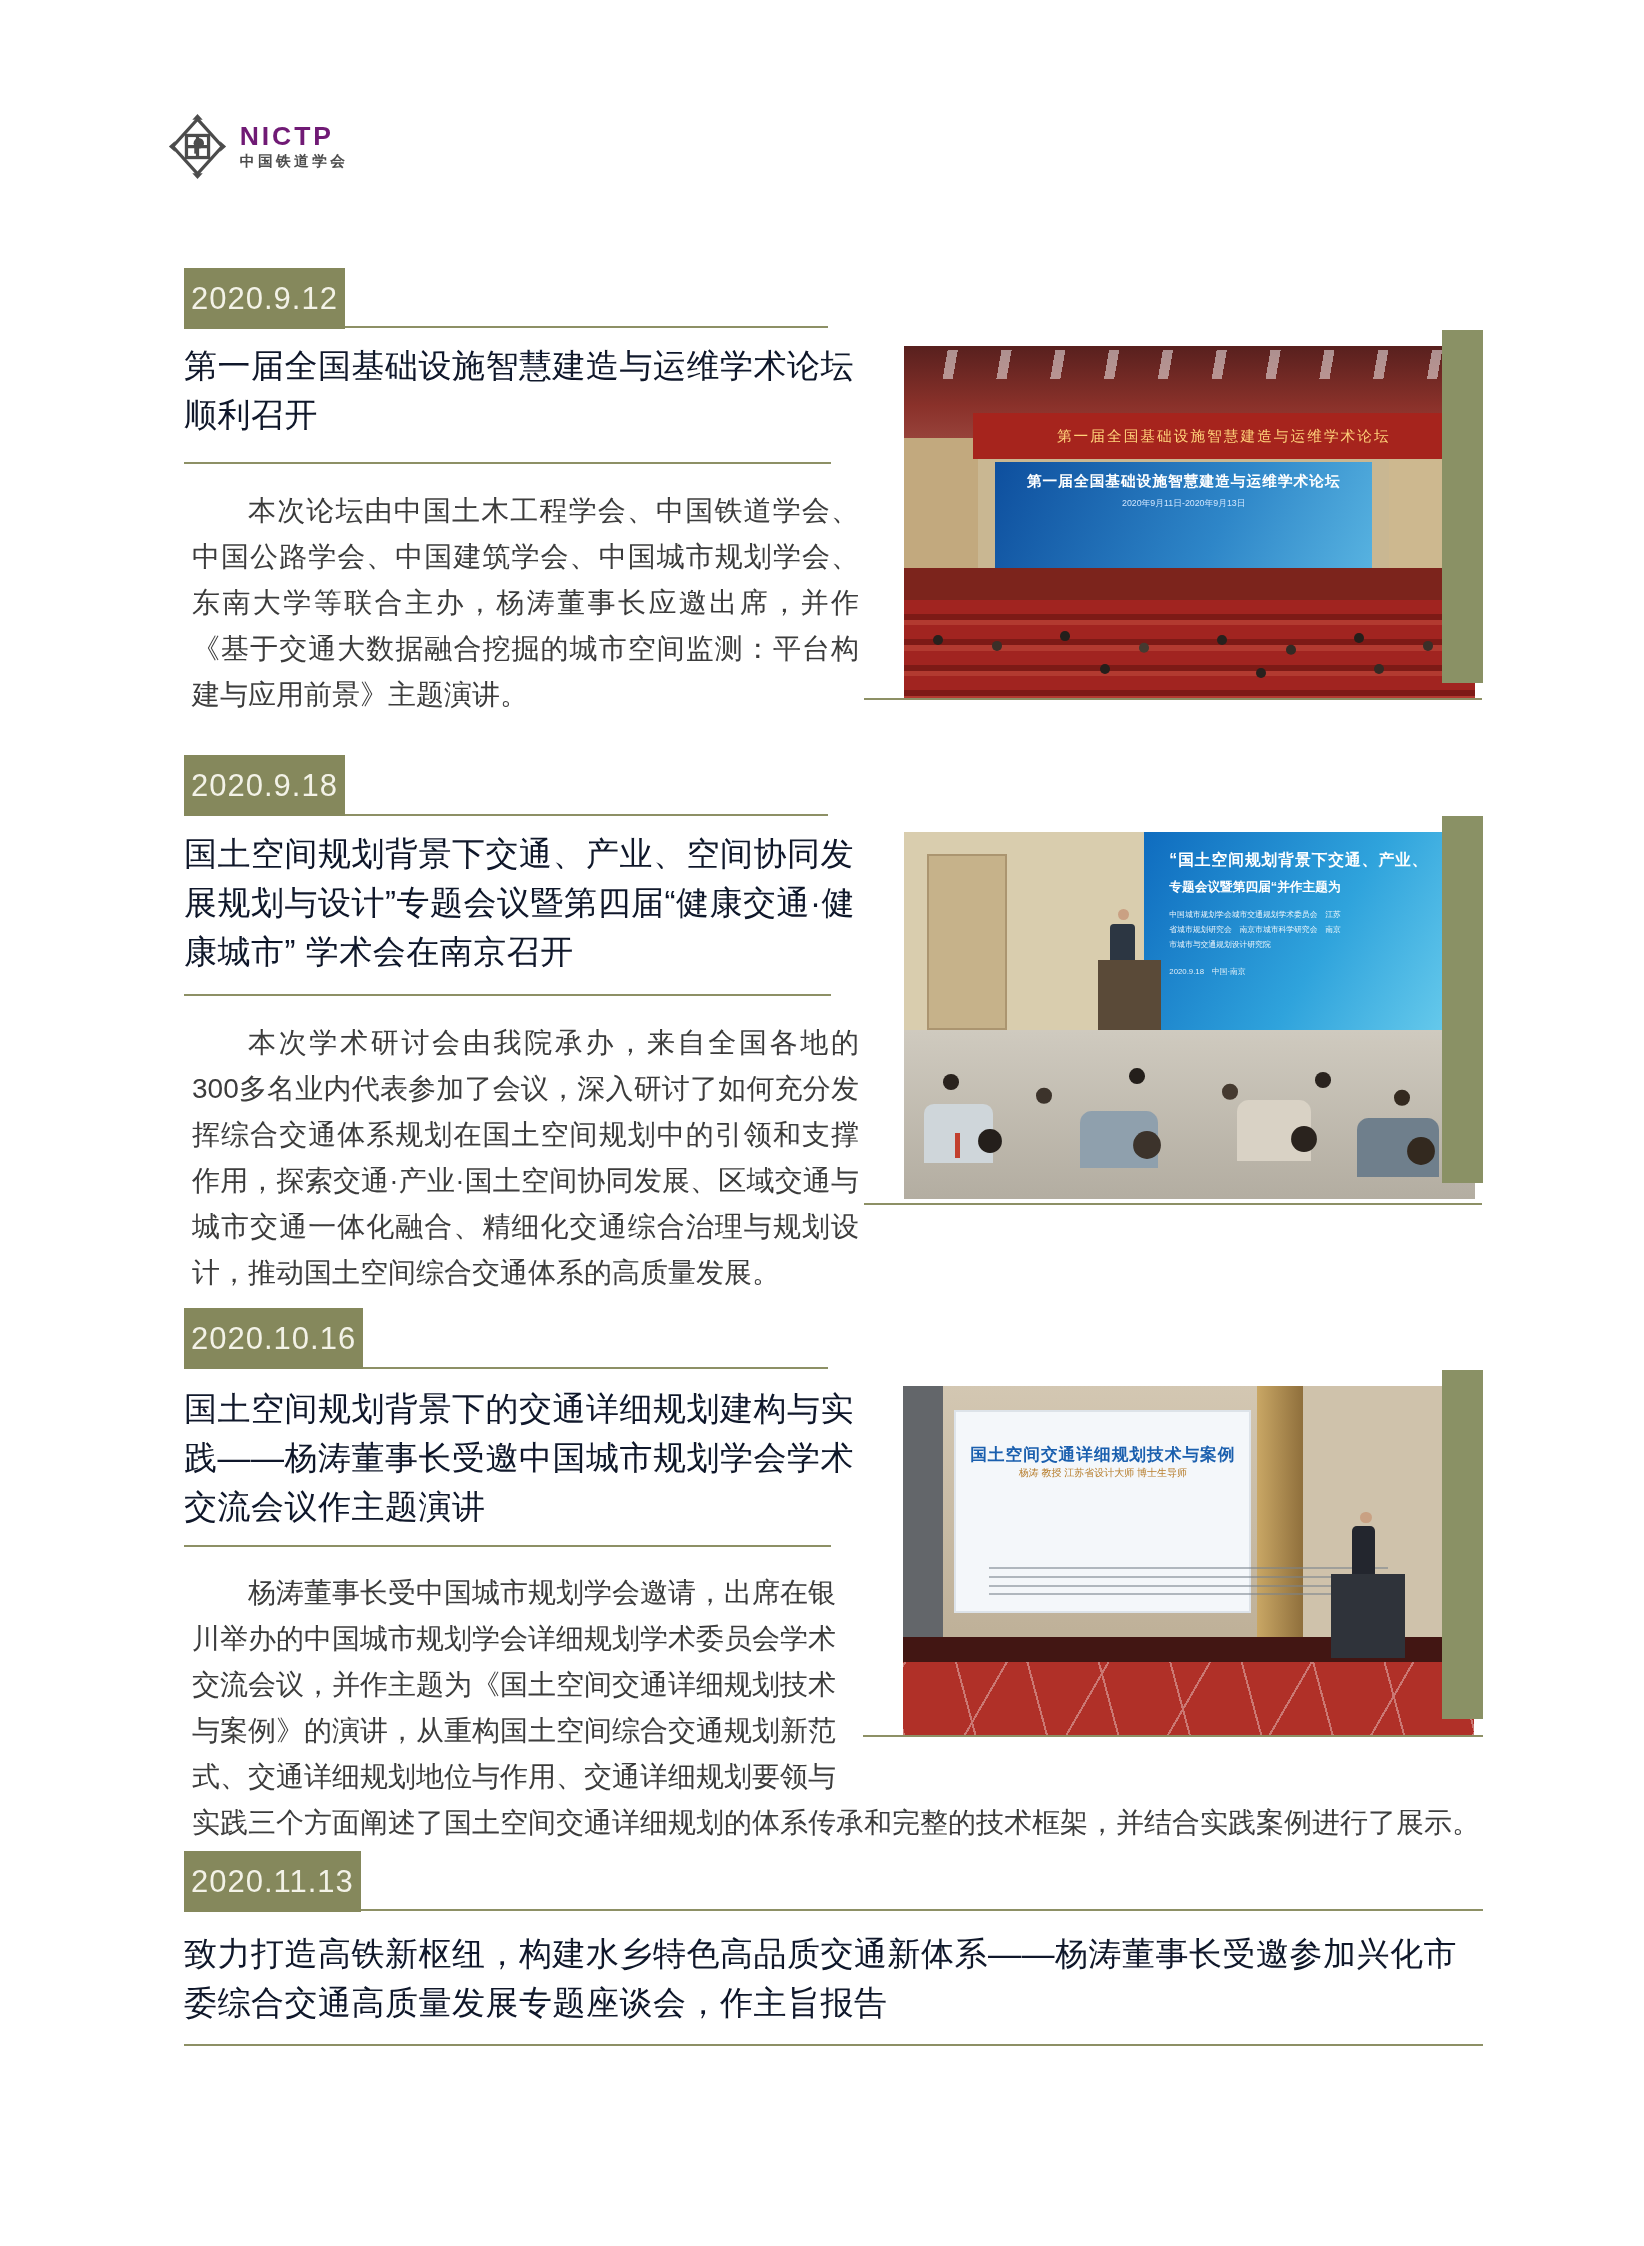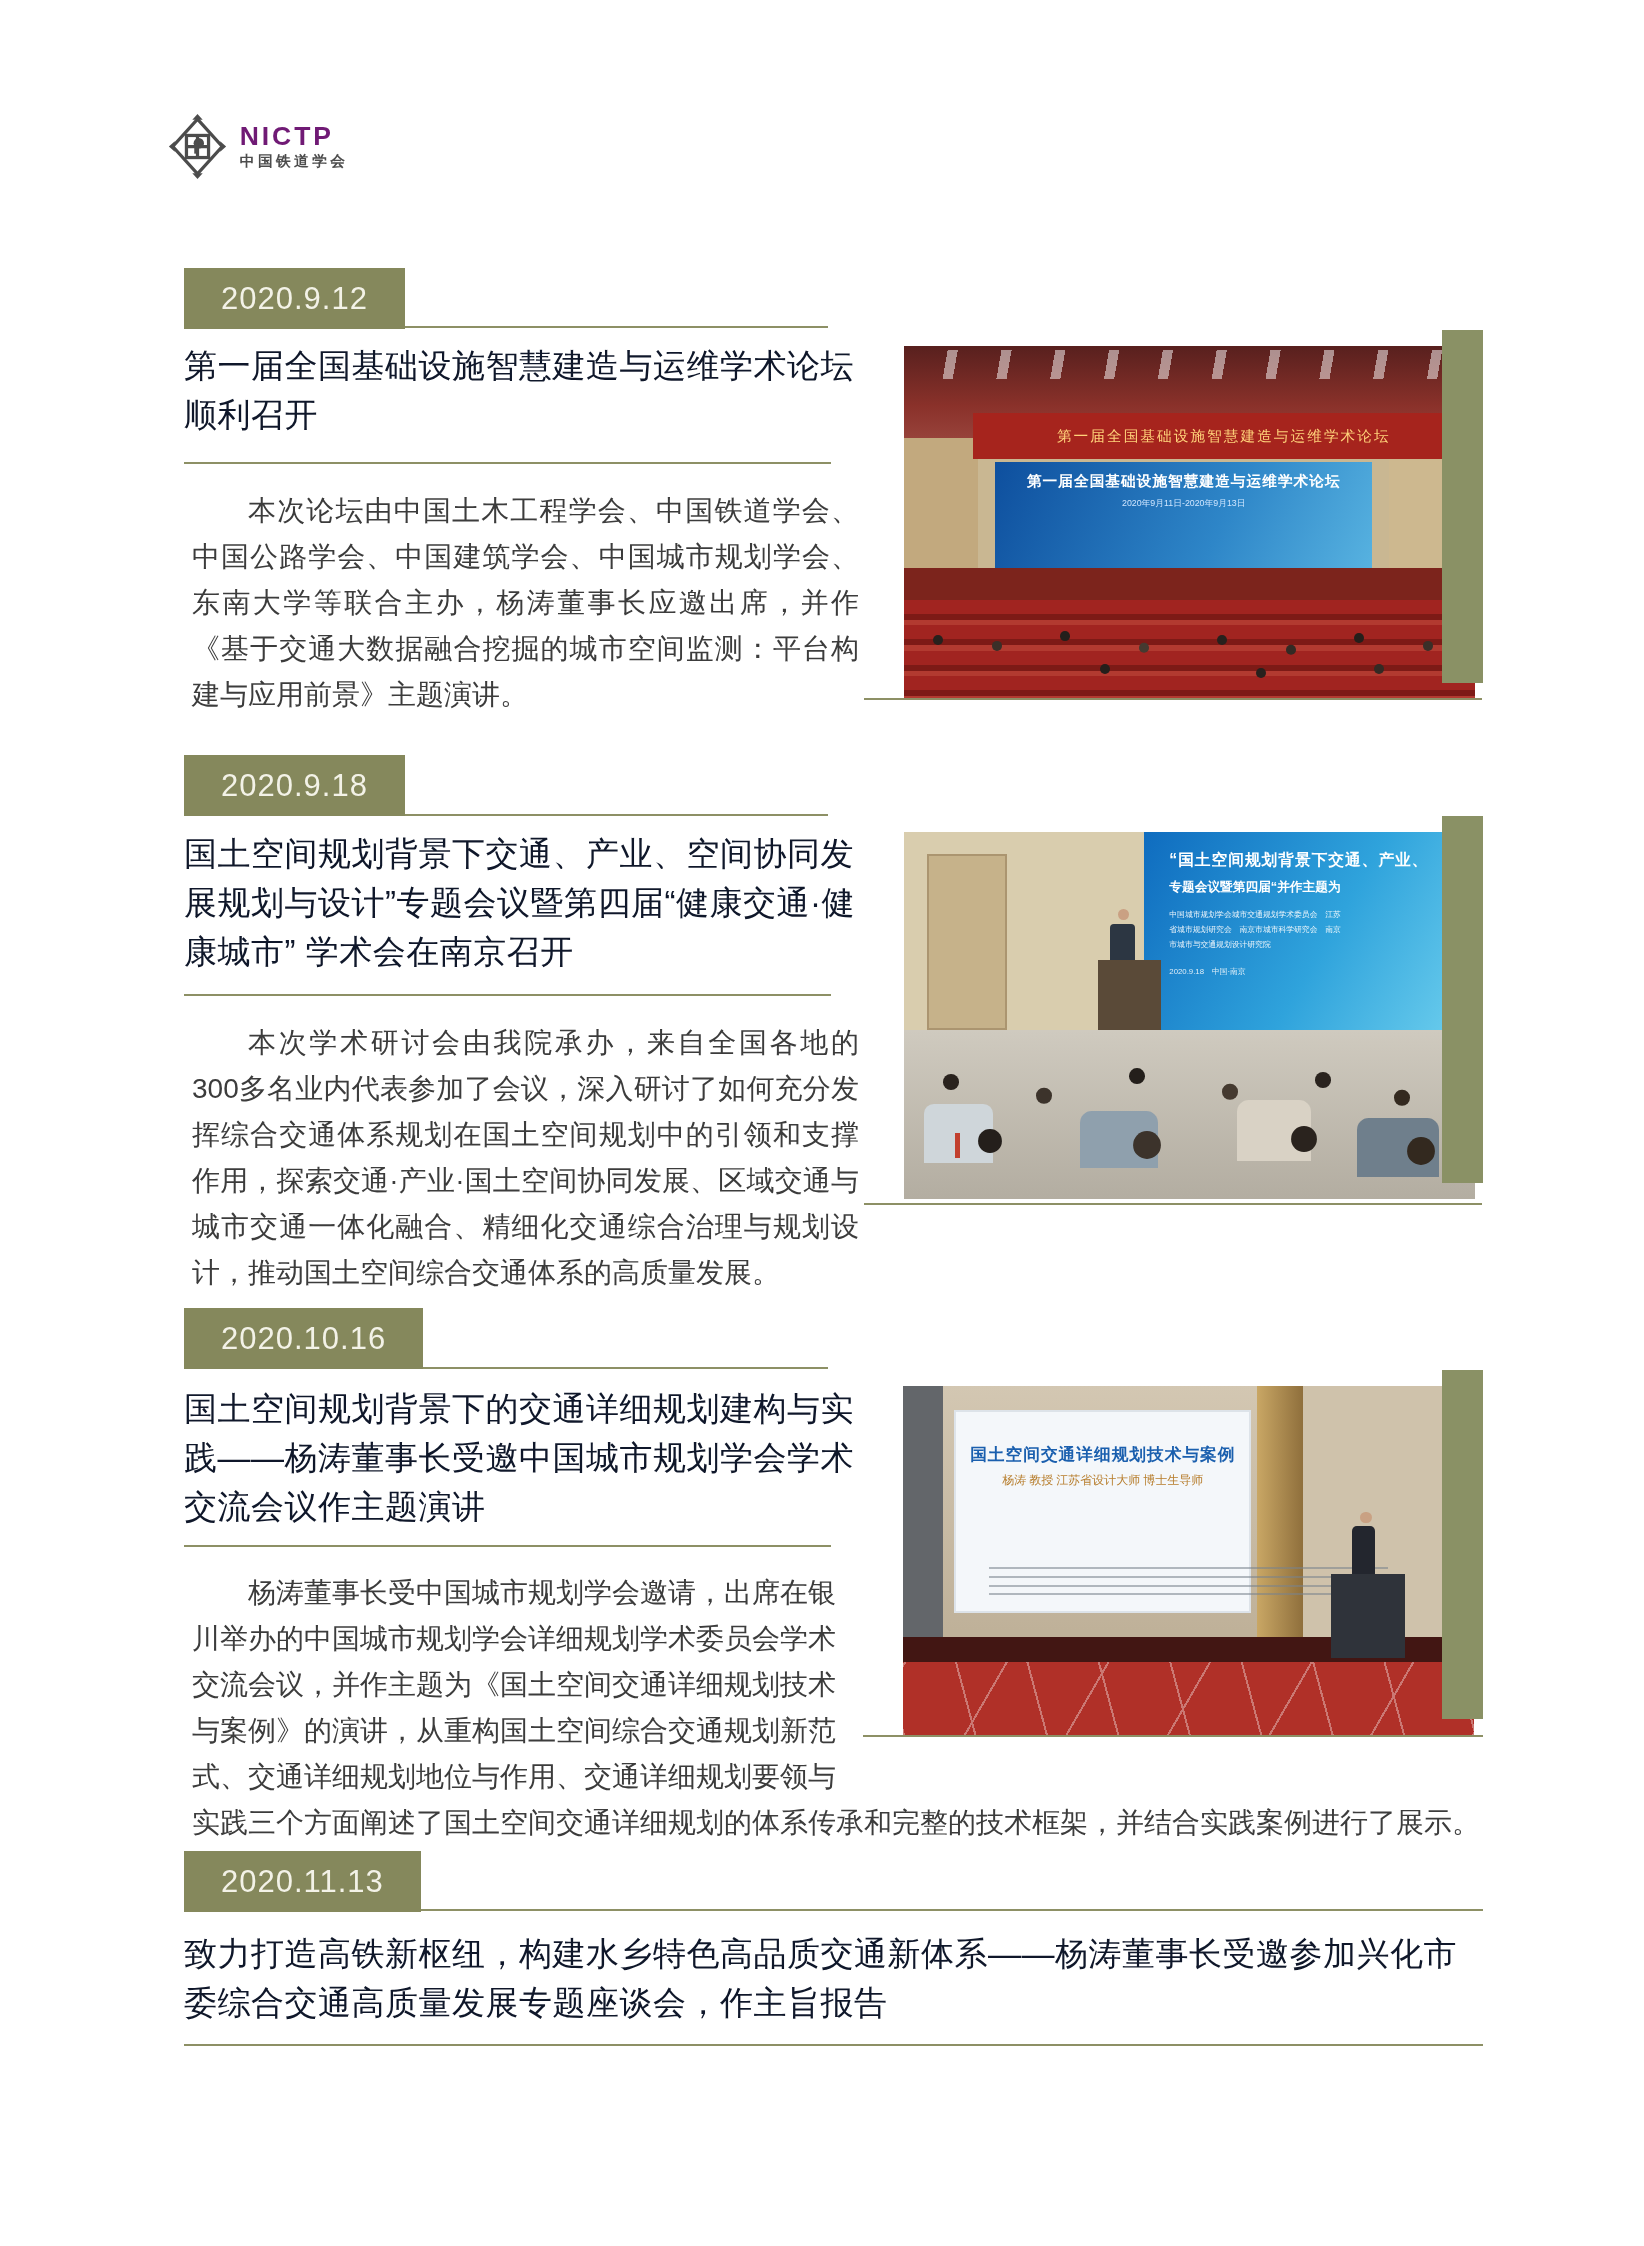--- a/index.html
+++ b/index.html
@@ -7,21 +7,21 @@
         font-family:"Liberation Sans","DejaVu Sans",sans-serif;}
 
   
   .logo{position:absolute;left:165px;top:114px;display:flex;align-items:center;gap:9.8px;}
   .logo svg{width:65px;height:65px;}
   .logo .txt{display:flex;flex-direction:column;line-height:1.05;}
   .logo .en{font-size:26.5px;font-weight:bold;color:#701a75;letter-spacing:2.9px;}
   .logo .cn{font-size:14.7px;font-weight:bold;color:#4c4c4c;letter-spacing:3.4px;margin-top:2.9px;}
 
   
-  .badge{position:absolute;height:61px;line-height:61px;padding:0 37px;background:#85885c;
+  .badge{position:absolute;height:61px;line-height:61px;padding:0 7px;background:#85885c;
          color:#f3f2e7;font-size:31px;letter-spacing:1px;z-index:2;}
   .rule{position:absolute;height:2px;background:#8d9065;}
   .title{position:absolute;margin:0;font-size:33px;line-height:49px;font-weight:400;
          color:#0f172a;width:676px;letter-spacing:0.5px;}
   .body{position:absolute;margin:8px;width:667px;font-size:28px;line-height:46px;color:#3c3c3c;
         text-align:justify;text-indent:2em;}
   .body.wide{width:1299px;}
   .spacer{float:right;width:655px;height:230px;}
 
   
@@ -104,21 +104,21 @@
   .p2 .shirt3{left:333px;top:73%;width:74px;height:61px;background:#d9d2c5;border-radius:11.8px 11.8px 0 0;}
   .p2 .shirt4{left:453px;top:78%;width:82px;height:59px;background:#6f7f8c;border-radius:11.8px 11.8px 0 0;}
   .p2 .lanyard{left:51px;top:82%;width:4.9px;height:25.5px;background:#c2402e;}
 
   
   .p3{left:863px;top:1370px;width:571px;height:349px;background:linear-gradient(180deg,#d3c7b2,#bfb199 70%);}
   .p3 .colL{left:0;top:0;width:7%;height:78%;background:#63666a;}
   .p3 .screen{left:9%;top:7%;width:52%;height:58%;background:#f4f7fa;border:2px solid #dde3e9;
       text-align:center;padding-top:31px;}
   .p3 .screen .t1{position:static;display:block;color:#1a5fae;font-weight:bold;font-size:16.7px;letter-spacing:1px;}
-  .p3 .screen .t2{position:static;display:block;color:#b77e2d;font-size:12px;margin-top:6px;font-family:Liberation Serif, serif;}
+  .p3 .screen .t2{position:static;display:block;color:#b77e2d;font-size:10px;margin-top:0;}
   .p3 .lines{left:15%;top:52%;width:70%;height:33px;
       background:repeating-linear-gradient(180deg,rgba(120,130,140,.55) 0 2px,transparent 2px 8.8px);}
   .p3 .qr1{left:30%;top:76%;width:15.7px;height:15.7px;background:#3a3f46;}
   .p3 .qr2{left:54%;top:76%;width:15.7px;height:15.7px;background:#3a3f46;}
   .p3 .pillar{left:62%;top:0;width:8%;height:78%;background:linear-gradient(90deg,#c9a765,#8f6f3c);}
   .p3 .wallR{left:70%;top:0;width:25%;height:78%;background:#cfc2ab;}
   .p3 .curtain{right:0;top:0;width:5%;height:78%;background:#70201e;}
   .p3 .spk-head{left:80%;top:36%;width:11.8px;height:11.8px;border-radius:50%;background:#c9a183;}
   .p3 .spk-body{left:78.6%;top:40%;width:23.5px;height:51px;background:#23262e;border-radius:4.9px 4.9px 0 0;}
   .p3 .podium{left:75%;top:54%;width:13%;height:24%;background:#2f333a;}

